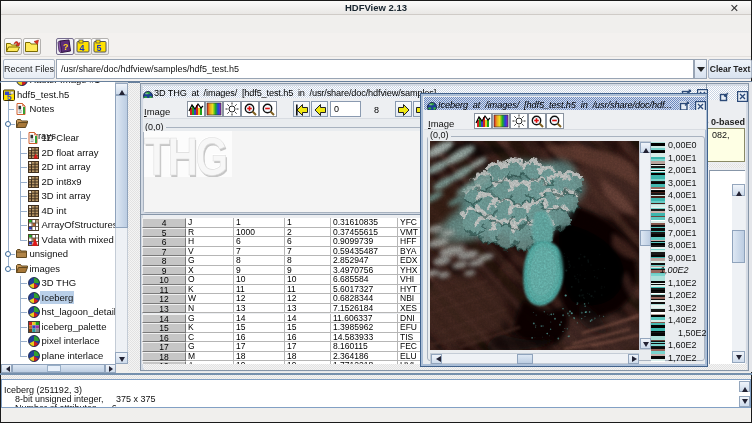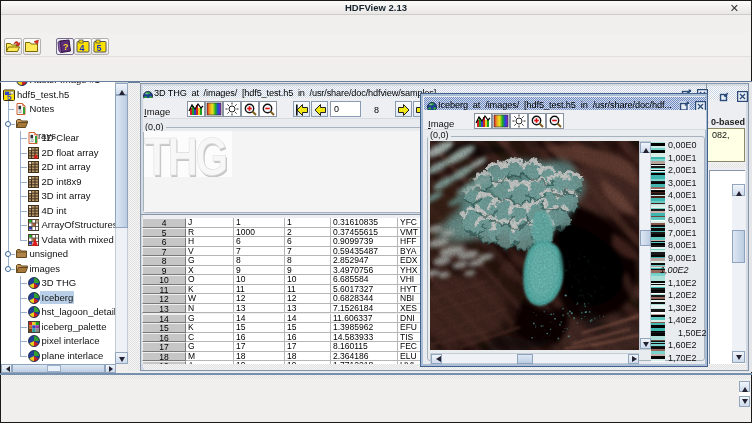--- a/index.html
+++ b/index.html
@@ -78,20 +78,26 @@
           <rect x="2" y="2.5" width="12" height="10.5" rx="1" fill="#ffe100" stroke="#555"></rect>
           <rect x="4" y="1" width="4" height="3" fill="#ffe100" stroke="#555" stroke-width="0.8"></rect>
           <text x="4.5" y="11.5" font-size="9" font-weight="bold" fill="#1a35c0" font-family="Liberation Sans">4</text>
         </svg></div>
       <div class="tbtn" style="left:90px;"><svg width="16" height="15" viewBox="0 0 16 15">
           <rect x="2" y="2.5" width="12" height="10.5" rx="1" fill="#ffe100" stroke="#555"></rect>
           <rect x="4" y="1" width="4" height="3" fill="#ffe100" stroke="#555" stroke-width="0.8"></rect>
           <text x="4.5" y="11.5" font-size="9" font-weight="bold" fill="#1a35c0" font-family="Liberation Sans">5</text>
         </svg></div>
     </div>
+<div class="abs" id="recentbar">
+<div class="abs" id="recentbtn">Recent Files</div>
+<div class="abs" id="pathfield">/usr/share/doc/hdfview/samples/hdf5_test.h5</div>
+<div class="abs" id="patharrow"></div>
+<div class="abs" id="clearbtn">Clear Text</div>
+</div>
 <div class="abs" id="contentline"></div>
 <div class="abs" id="treepanel">
       <div class="vline" style="left:7px;top:19px;height:167.5px;"></div>
       <div class="vline" style="left:19px;top:49px;height:108.5px;"></div>
       <div class="vline" style="left:19px;top:194px;height:79.5px;"></div>
       <div class="trow" style="top:-9px;">
         <span class="ticon" style="left:15px;"><svg width="12" height="12" viewBox="0 0 12 12">
             <circle cx="6" cy="6" r="5.5" fill="#204098"></circle>
             <path d="M6 0.5 A5.5 5.5 0 0 1 11.5 6 L6 6 Z" fill="#30a030"></path>
             <path d="M1 8.5 A5.5 5.5 0 0 0 6 11.5 L6 6 Z" fill="#e8d020"></path>
@@ -535,21 +541,21 @@
 <div class="abs" style="left:280px;top:11px;width:288px;height:274px;background:#e9ecef;border:1px solid #41628c;box-shadow:inset 0 0 0 2px #abbed6;">
         <div class="abs dither-act" style="left:3px;top:3px;width:282px;height:13px;"></div>
         <div class="abs" style="left:6px;top:4px;"><svg width="10" height="10" viewBox="0 0 10 10">
             <circle cx="5" cy="5" r="4.6" fill="#1c3f94"></circle>
             <path d="M2 2 C3.5 0.8 6 0.8 7.5 2 C6.5 3.2 5.5 3.5 4 3.2 C3 3 2.3 2.6 2 2 Z" fill="#2fa43a"></path>
             <path d="M1 6 C2 5 3.5 5 4.5 6 C4 7.2 3 7.8 1.8 7.5 C1.3 7 1 6.5 1 6 Z" fill="#2fa43a"></path>
             <path d="M6.5 5.5 C7.5 5 8.7 5.3 9.2 6.2 C8.8 7.3 7.8 8 6.8 7.8 C6.3 7 6.2 6.2 6.5 5.5 Z" fill="#35b040"></path>
             <circle cx="5" cy="5" r="4.6" fill="none" stroke="#0a1430" stroke-width="0.7"></circle>
             <ellipse cx="3.4" cy="2.6" rx="1.6" ry="0.9" fill="#ffffff" opacity="0.35"></ellipse>
           </svg></div>
-        <div class="ttext" style="left:17px;top:6px;overflow:hidden;width:240px;letter-spacing:-0.1px;">Iceberg &nbsp;at &nbsp;/images/ &nbsp;[hdf5_test.h5 &nbsp;in &nbsp;/usr/share/doc/hdf...</div>
+        <div class="ttext" style="left:17px;top:6px;overflow:hidden;width:240px;letter-spacing:-0.1px;font-style:italic;">Iceberg &nbsp;at &nbsp;/images/ &nbsp;[hdf5_test.h5 &nbsp;in &nbsp;/usr/share/doc/hdf...</div>
         <div class="abs" style="left:258px;top:4px;"><svg width="11" height="11" viewBox="0 0 11 11">
             <rect x="0.5" y="0.5" width="10" height="10" fill="#e8eef6" stroke="none"></rect>
             <rect x="1.5" y="2.5" width="6.5" height="6.5" fill="none" stroke="#2c4a78" stroke-width="1.4"></rect>
             <path d="M6 4.5 L9.5 1 M9.5 1 L7.5 1 M9.5 1 L9.5 3" stroke="#2c4a78" stroke-width="1.2"></path>
           </svg></div>
         <div class="abs" style="left:274px;top:4px;"><svg width="11" height="11" viewBox="0 0 11 11">
             <rect x="0.5" y="0.5" width="10" height="10" fill="#e8eef6" stroke="#2c4a78" stroke-width="1.4"></rect>
             <path d="M3 3 L8 8 M8 3 L3 8" stroke="#2c4a78" stroke-width="1.3"></path>
           </svg></div>
         <div class="abs" style="left:3px;top:16px;width:282px;height:20px;background:#edeff2;border-bottom:1px solid #d8dce2;"></div>
@@ -1117,18 +1123,23 @@
         <div class="plabel" style="left:247px;top:197.0px;">1,20E2</div>
         <div class="plabel" style="left:247px;top:209.5px;">1,30E2</div>
         <div class="plabel" style="left:247px;top:222.0px;">1,40E2</div>
         <div class="plabel" style="left:257px;top:234.5px;">1,50E2</div>
         <div class="plabel" style="left:247px;top:247.0px;">1,60E2</div>
         <div class="plabel" style="left:247px;top:259.5px;">1,70E2</div>
       </div>
 </div>
 <div class="abs" id="statusline"></div>
 <div class="abs dither-gray" style="left:1px;top:375px;width:750px;height:4px;background-color:#ececec;"></div>
+<div class="abs" id="statustext">
+<div class="abs" style="left:2px;top:5px;">Iceberg (251192, 3)</div>
+<div class="abs" style="left:13px;top:14px;">8-bit unsigned integer, &nbsp; &nbsp; 375 x 375</div>
+<div class="abs" style="left:13px;top:23px;">Number of attributes &nbsp;&nbsp;= 6</div>
+</div>
 <div class="abs" style="left:739px;top:381px;width:11px;height:26px;background:#fff;">
 <div class="sbtn" style="left:0;top:0;width:11px;height:11px;"></div>
 <div class="abs" style="left:2.5px;top:3px;width:0;height:0;border:3px solid transparent;border-bottom:5px solid #223;"></div>
 <div class="sbtn" style="left:0;top:15px;width:11px;height:11px;"></div>
 <div class="abs" style="left:2.5px;top:18px;width:0;height:0;border:3px solid transparent;border-top:5px solid #223;"></div>
 </div>
 </div>
 </body></html>

